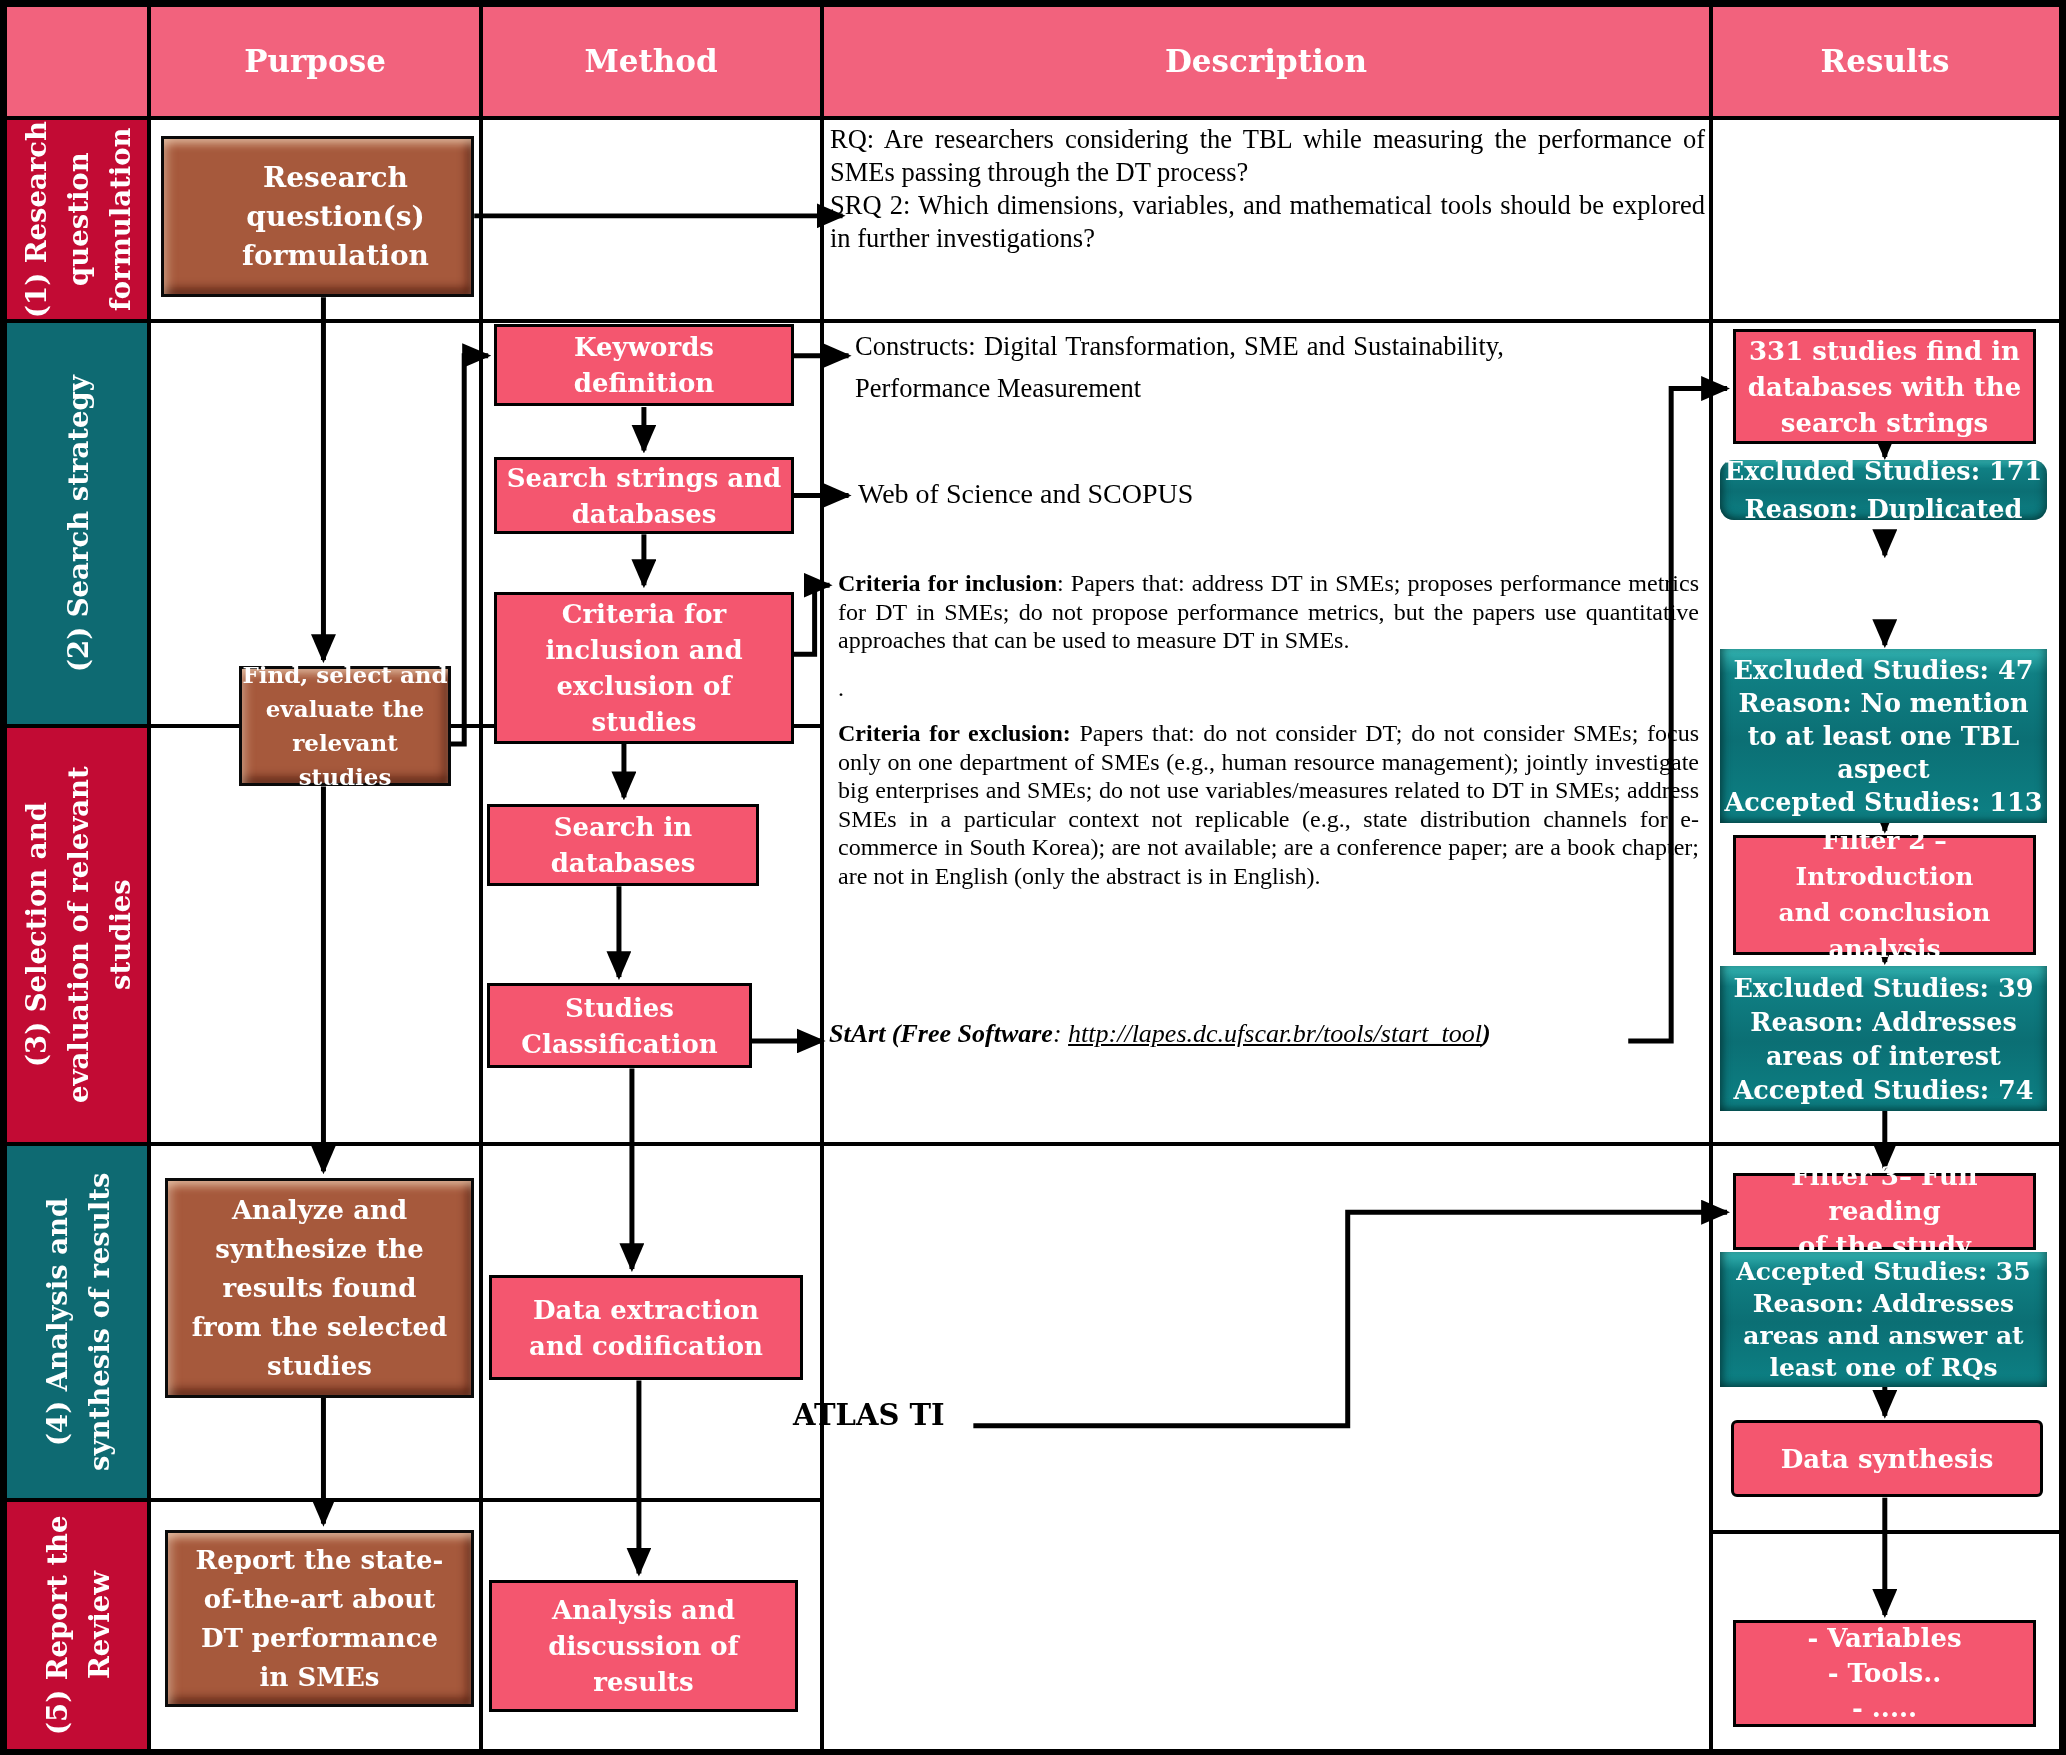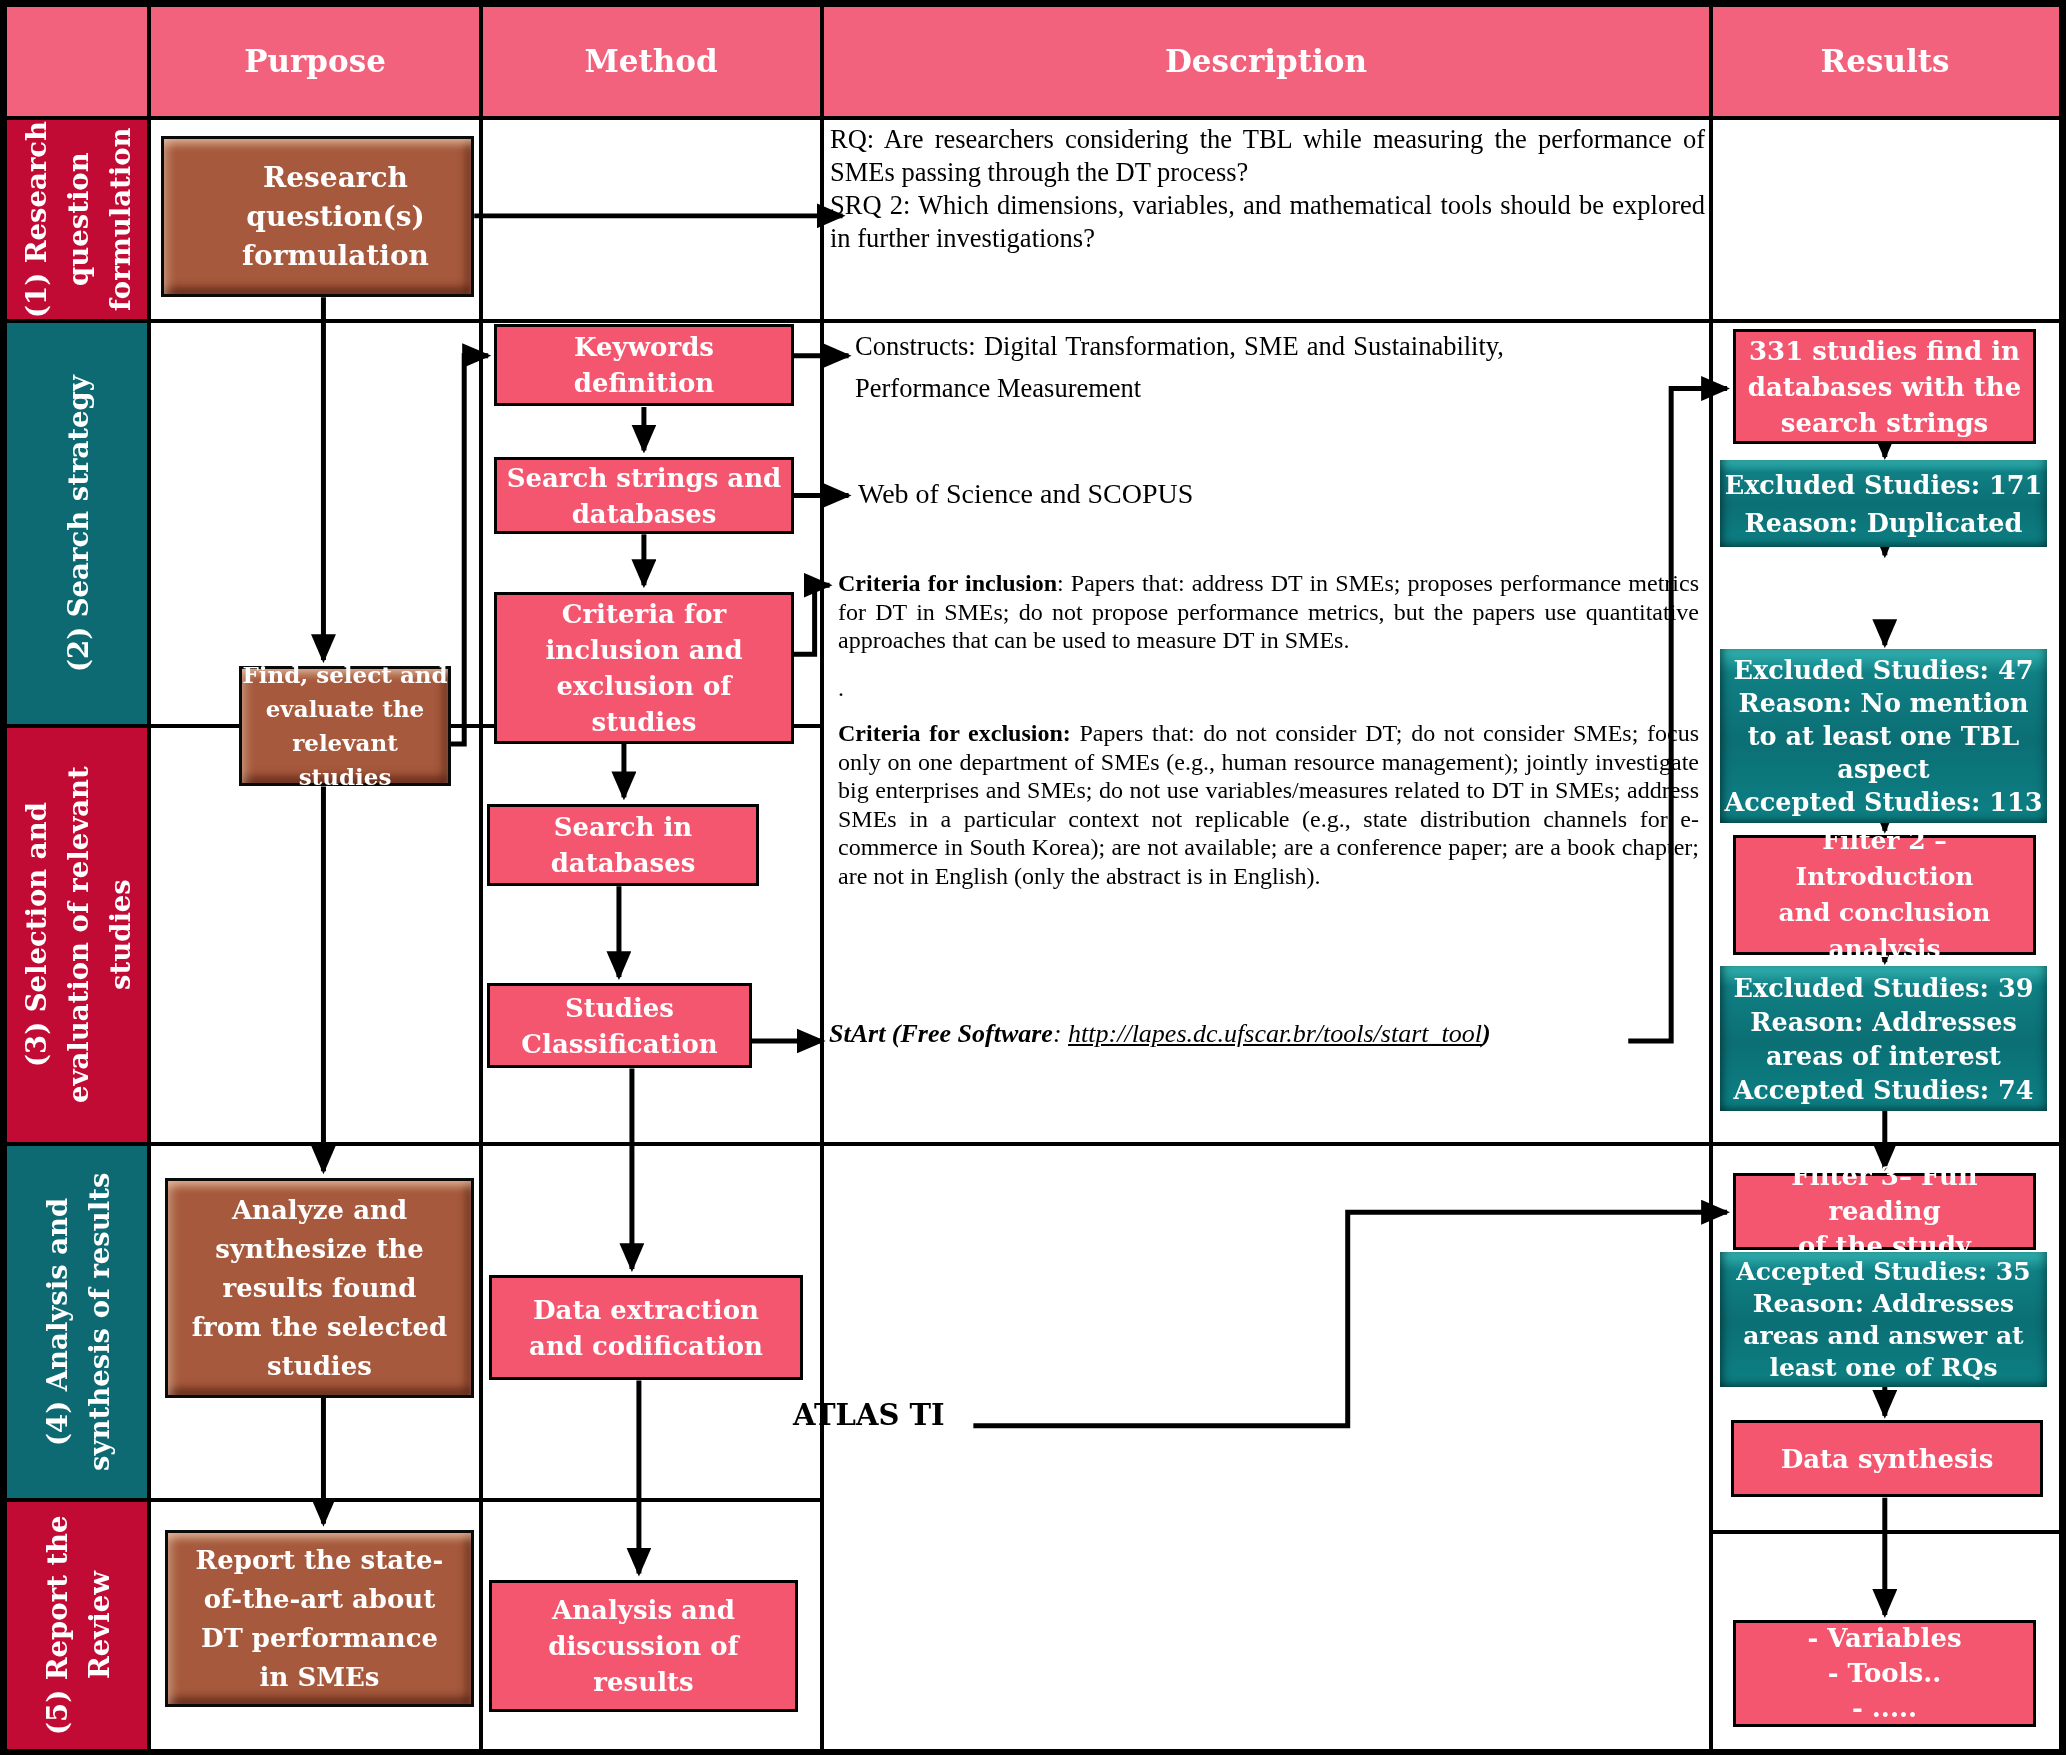--- a/index.html
+++ b/index.html
@@ -164,40 +164,40 @@
 
   <div class="desc" style="left:829px;top:1019px;font-size:26px;font-style:italic;">
     <b>StArt (Free Software</b><span>: </span><span class="url">http://lapes.dc.ufscar.br/tools/start_tool</span><b>)</b>
   </div>
 
   <div class="desc" style="left:793px;top:1398px;font-size:29px;font-weight:bold;font-family:'DejaVu Serif',serif;">ATLAS TI</div>
 
   <div class="box pinkbox" style="left:1733px;top:329px;width:303px;height:115px;">331 studies find in
 databases with the
 search strings</div>
-  <div class="box tealbox" style="left:1720px;top:460px;width:327px;height:87px;line-height:38px;">Excluded Studies: 171
+  <div class="box tealbox" style="left:1720px;top:460px;width:327px;height:60px;line-height:38px;border-radius:14px;">Excluded Studies: 171
 Reason: Duplicated</div>
   <div class="box tealbox" style="left:1720px;top:649px;width:327px;height:174px;line-height:33px;">Excluded Studies: 47
 Reason: No mention
 to at least one TBL
 aspect
 Accepted Studies: 113</div>
   <div class="box pinkbox" style="left:1733px;top:835px;width:303px;height:120px;font-size:25px;line-height:36px;">Filter 2 – Introduction
 and conclusion
 analysis</div>
   <div class="box tealbox" style="left:1720px;top:966px;width:327px;height:145px;line-height:34px;">Excluded Studies: 39
 Reason: Addresses
 areas of interest
 Accepted Studies: 74</div>
   <div class="box pinkbox" style="left:1733px;top:1173px;width:303px;height:77px;line-height:35px;">Filter 3– Full reading
 of the study</div>
   <div class="box tealbox" style="left:1720px;top:1252px;width:327px;height:135px;line-height:32px;font-size:25px;">Accepted Studies: 35
 Reason: Addresses
 areas and answer at
 least one of RQs</div>
-  <div class="box pinkbox" style="left:1731px;top:1420px;width:312px;height:77px;">Data synthesis</div>
+  <div class="box pinkbox" style="left:1731px;top:1420px;width:312px;height:77px;border-radius:6px;">Data synthesis</div>
   <div class="box pinkbox" style="left:1733px;top:1620px;width:303px;height:107px;line-height:35px;">-   Variables
 -   Tools..
 -   .....</div>
 
   <div class="outer-border"></div>
 </div>
 
 
 </body></html>

